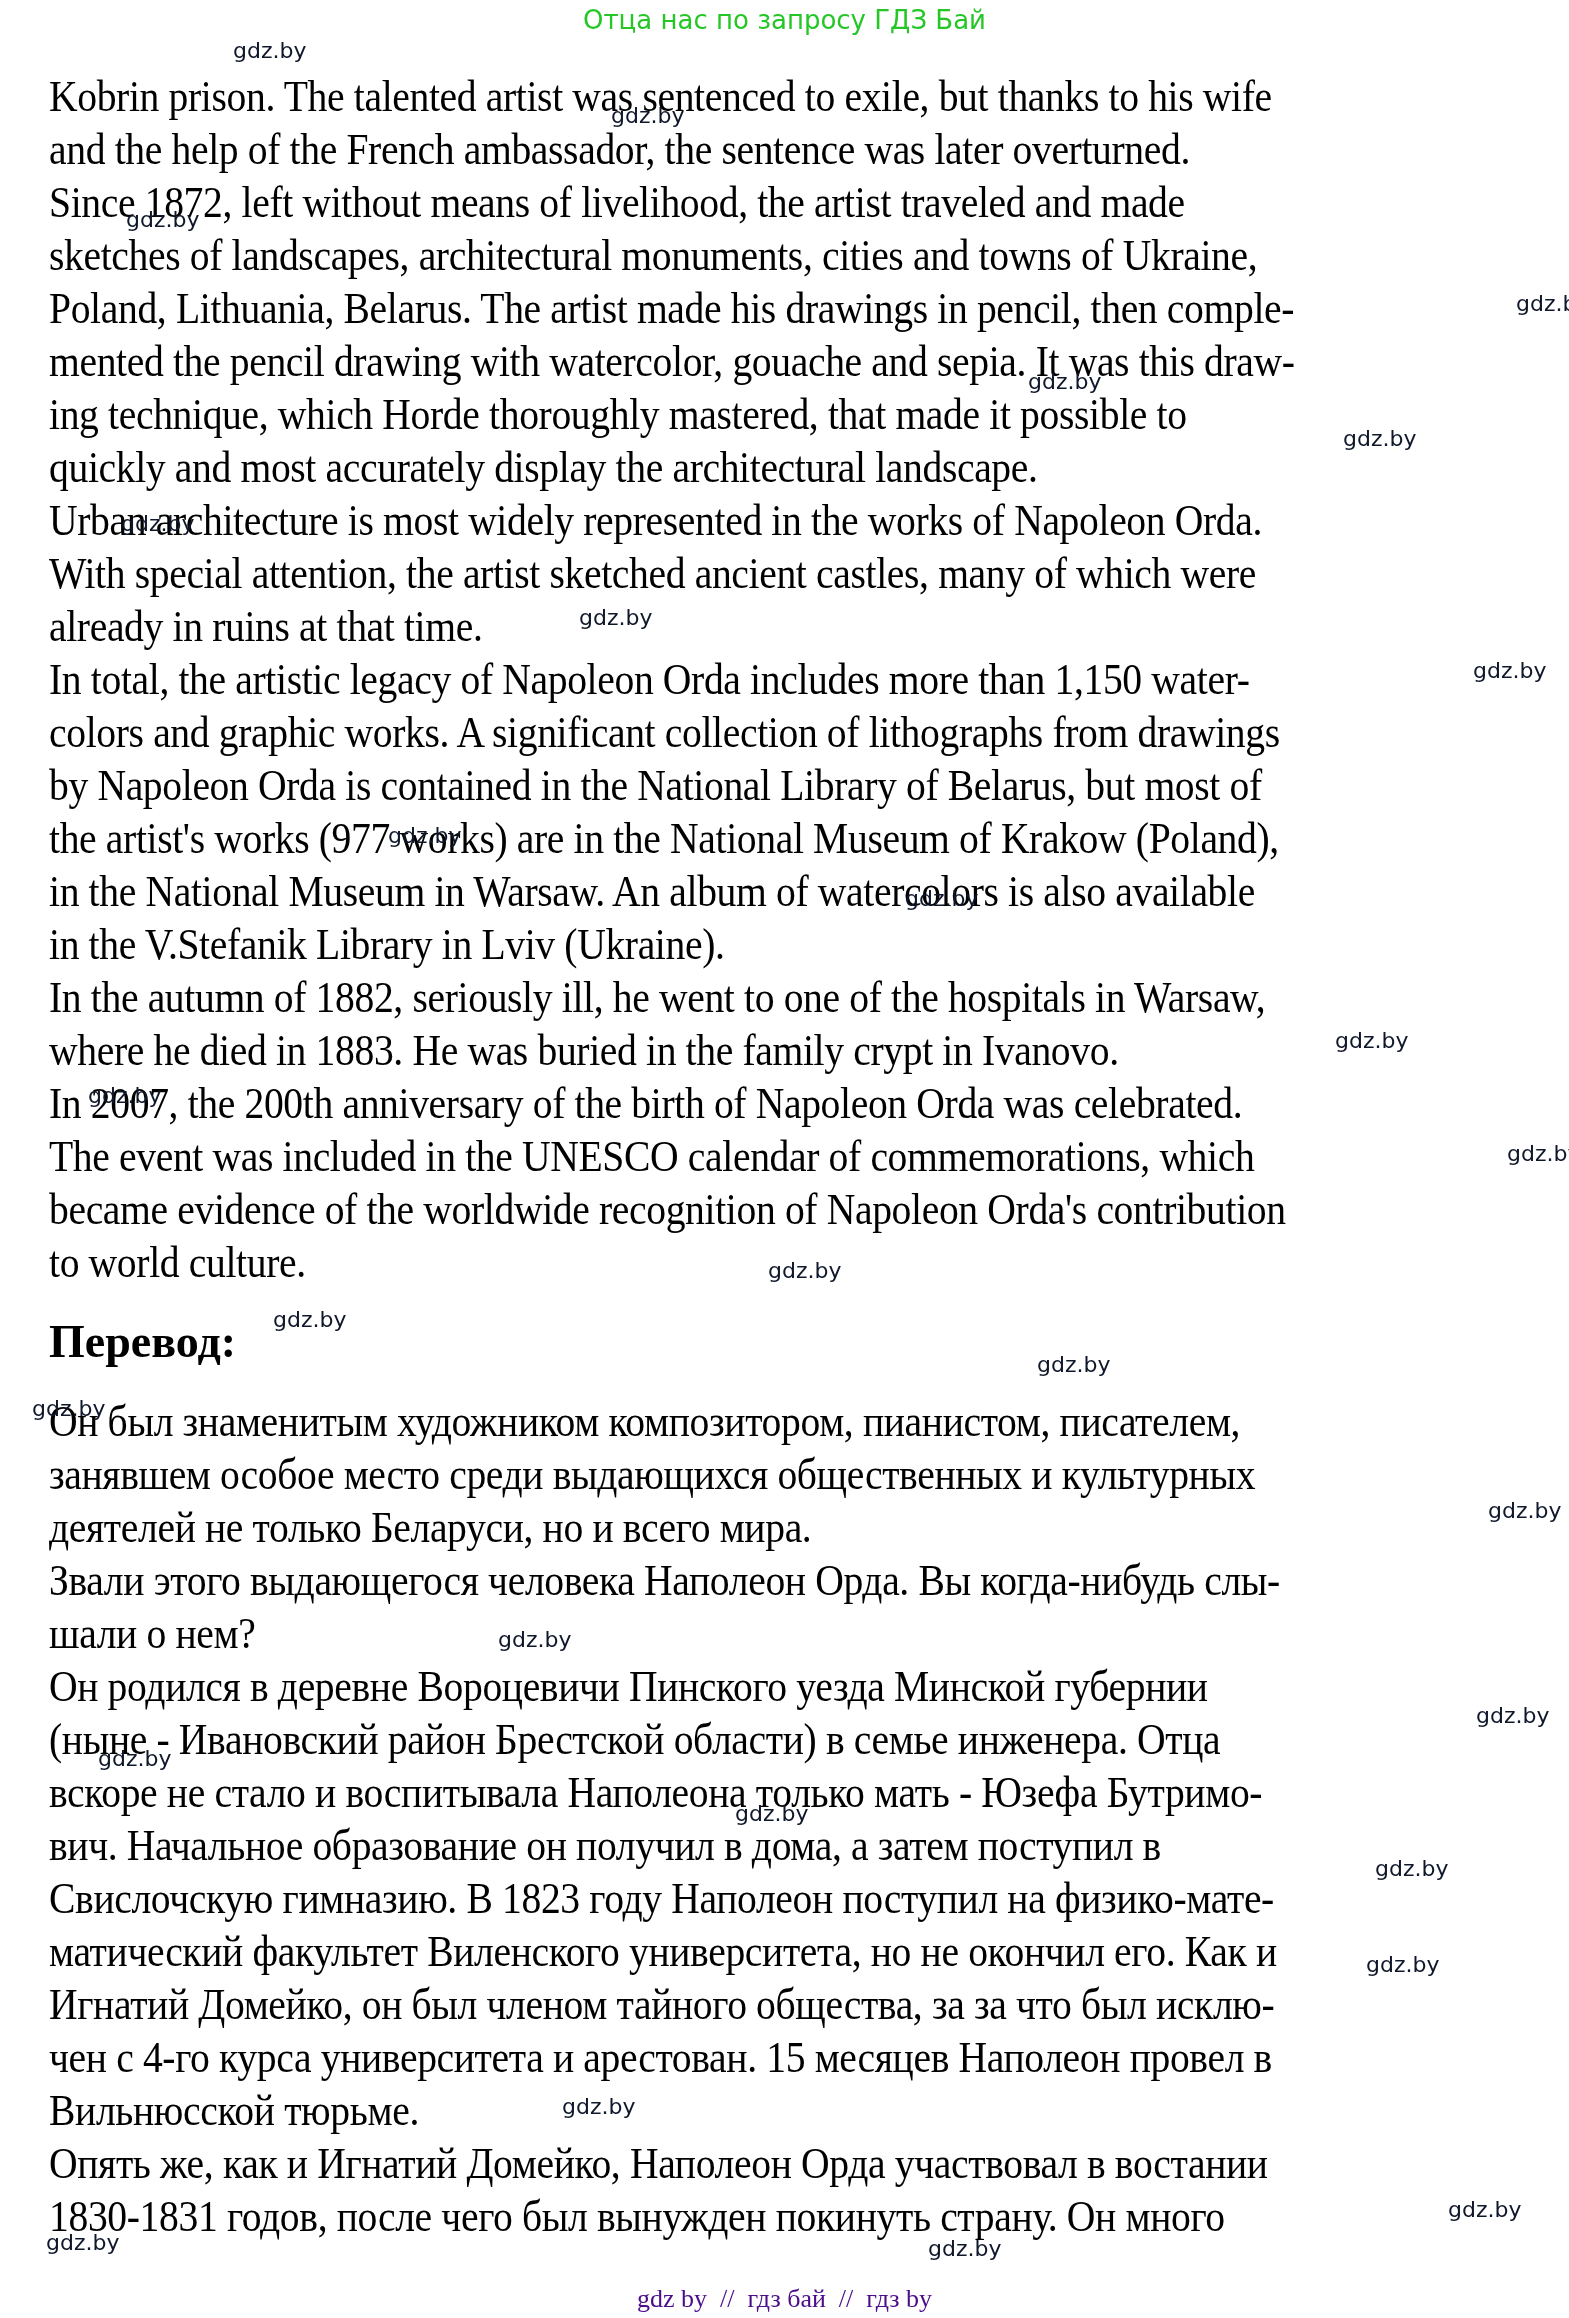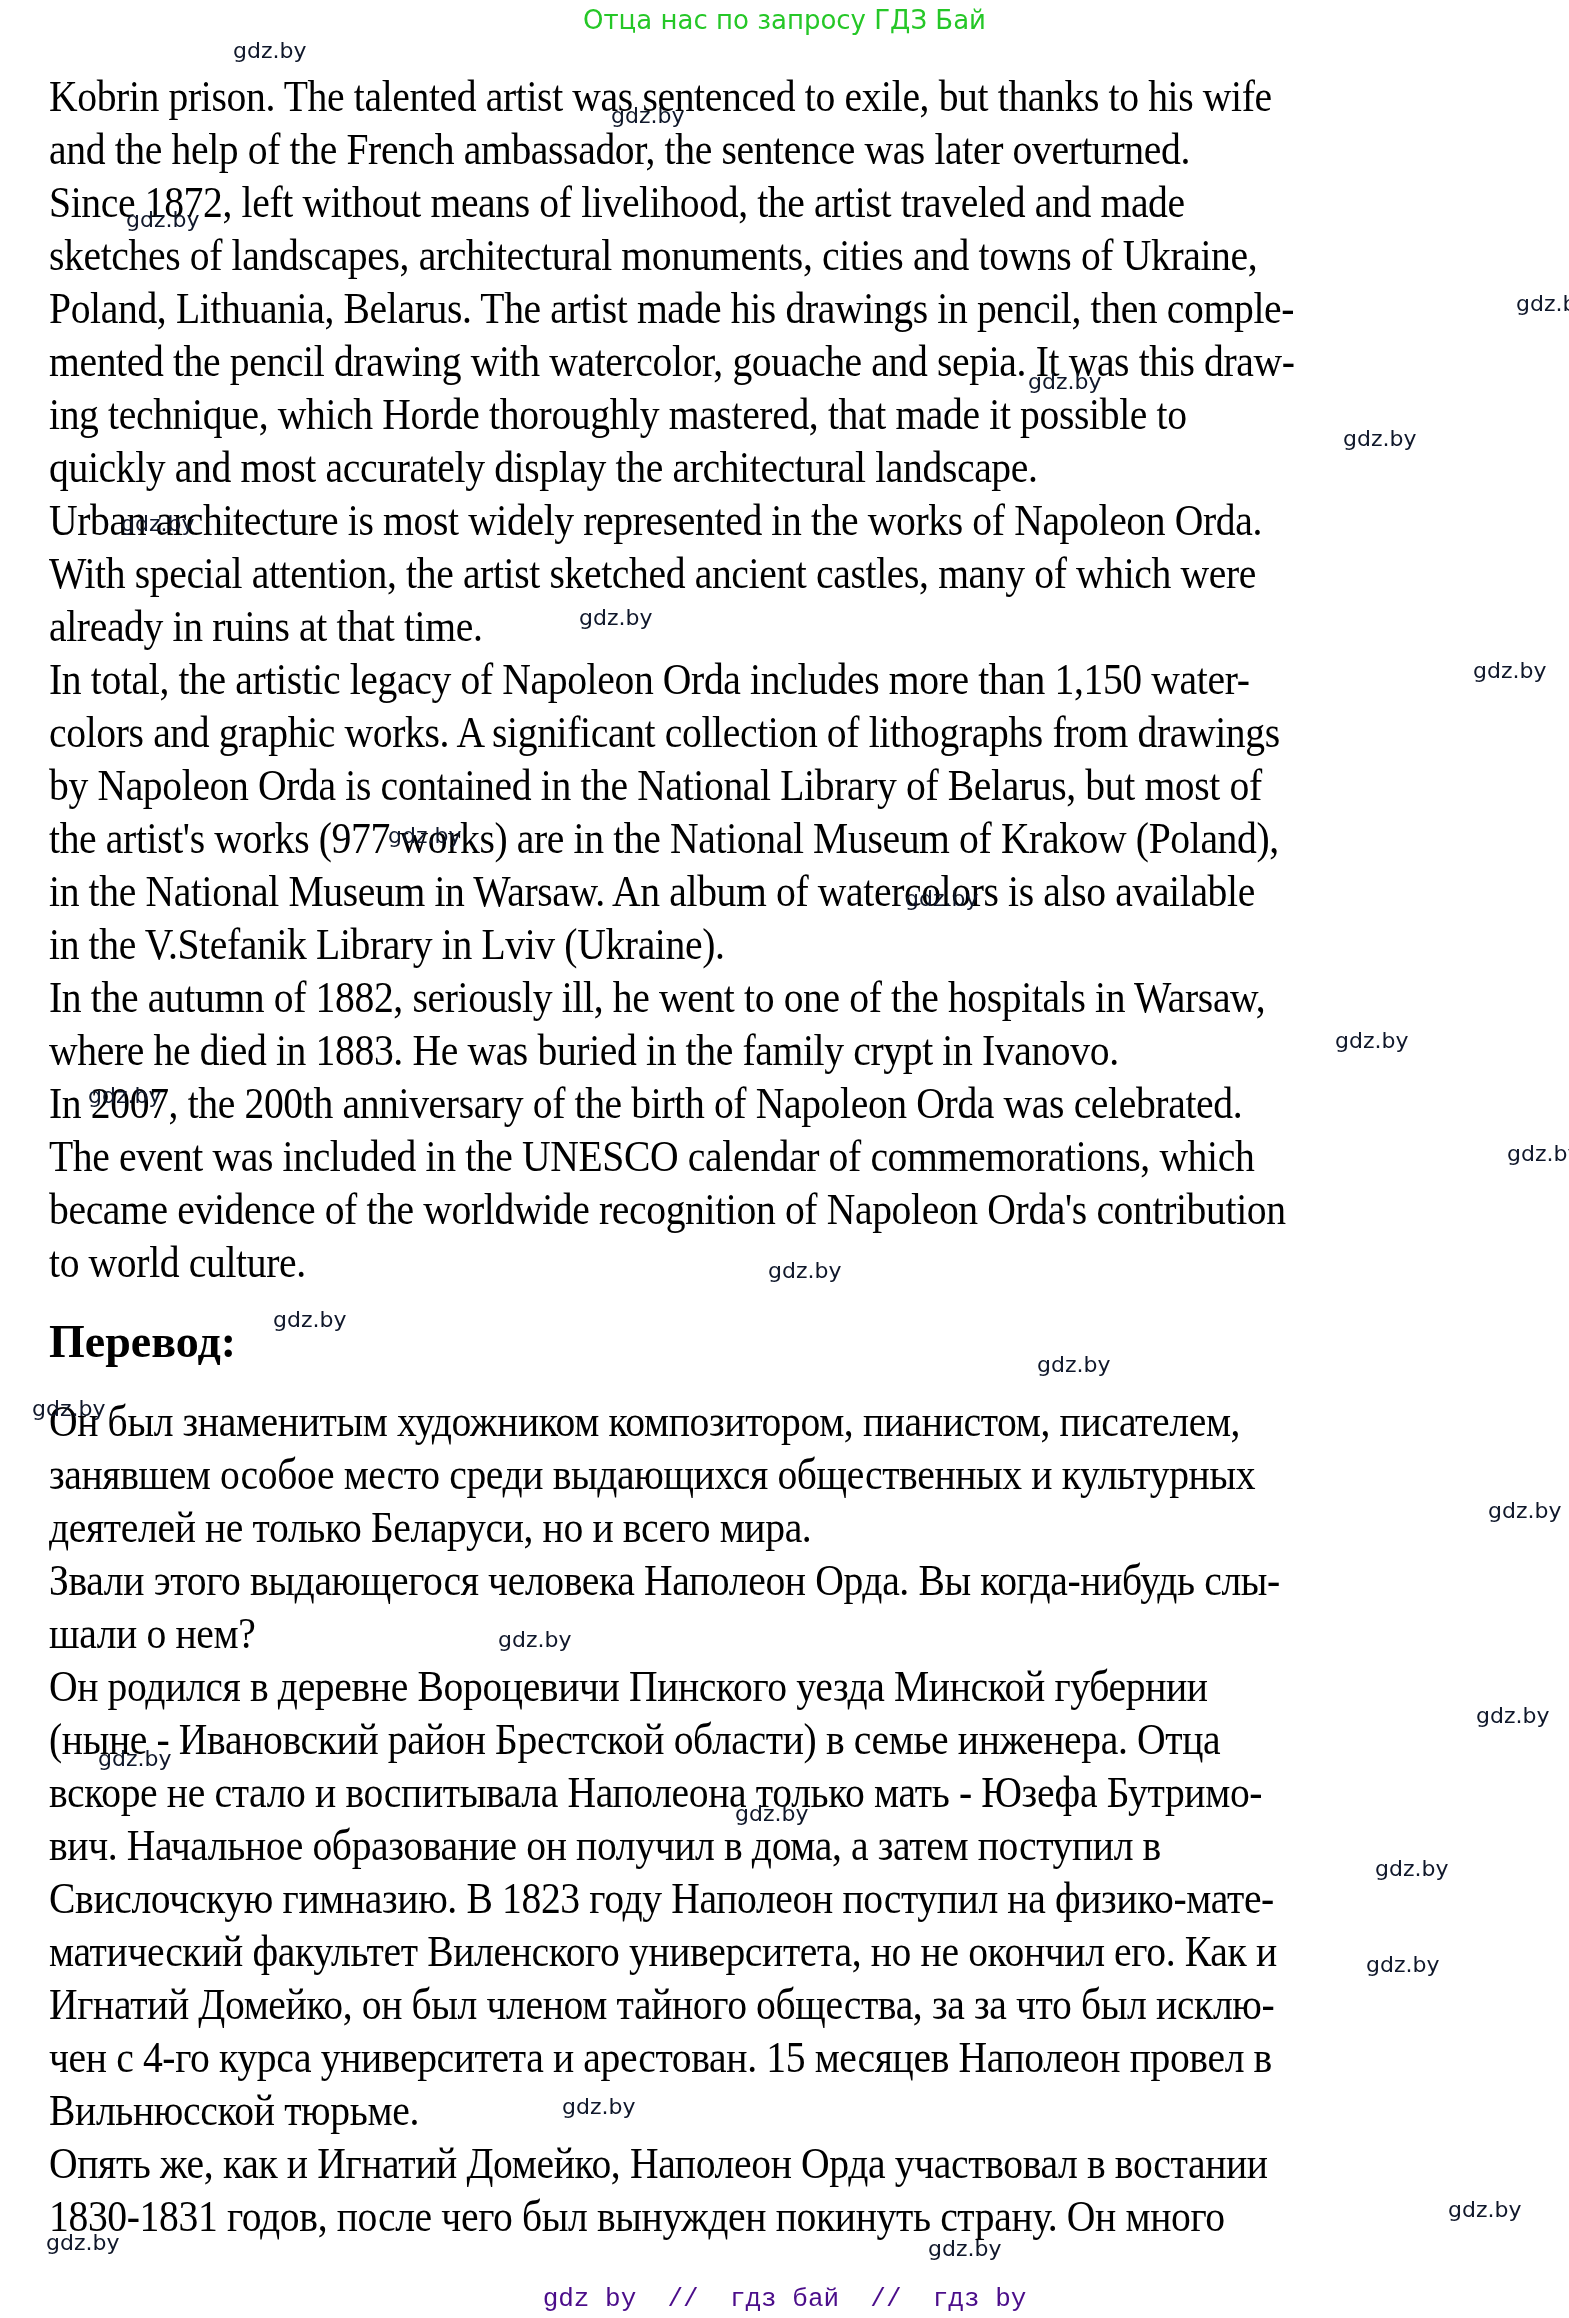--- a/index.html
+++ b/index.html
@@ -38,21 +38,21 @@
   .wm{
     position:absolute;
     font-family:"DejaVu Sans", sans-serif;
     font-size:22px;line-height:27.5px;
     color:#0f172a;
     white-space:pre;
   }
   .footer-brand{
     position:absolute;top:2284px;left:0;width:100%;
     text-align:center;
-    font-family:Liberation Mono, monospace;
+    font-family:Liberation Serif, serif;
     font-size:26px;
     color:#4b0d8a;
     white-space:pre;
   }
 </style>
 </head>
 <body>
 
 <div class="brand-header">Отца нас по запросу ГДЗ Бай</div>
 

